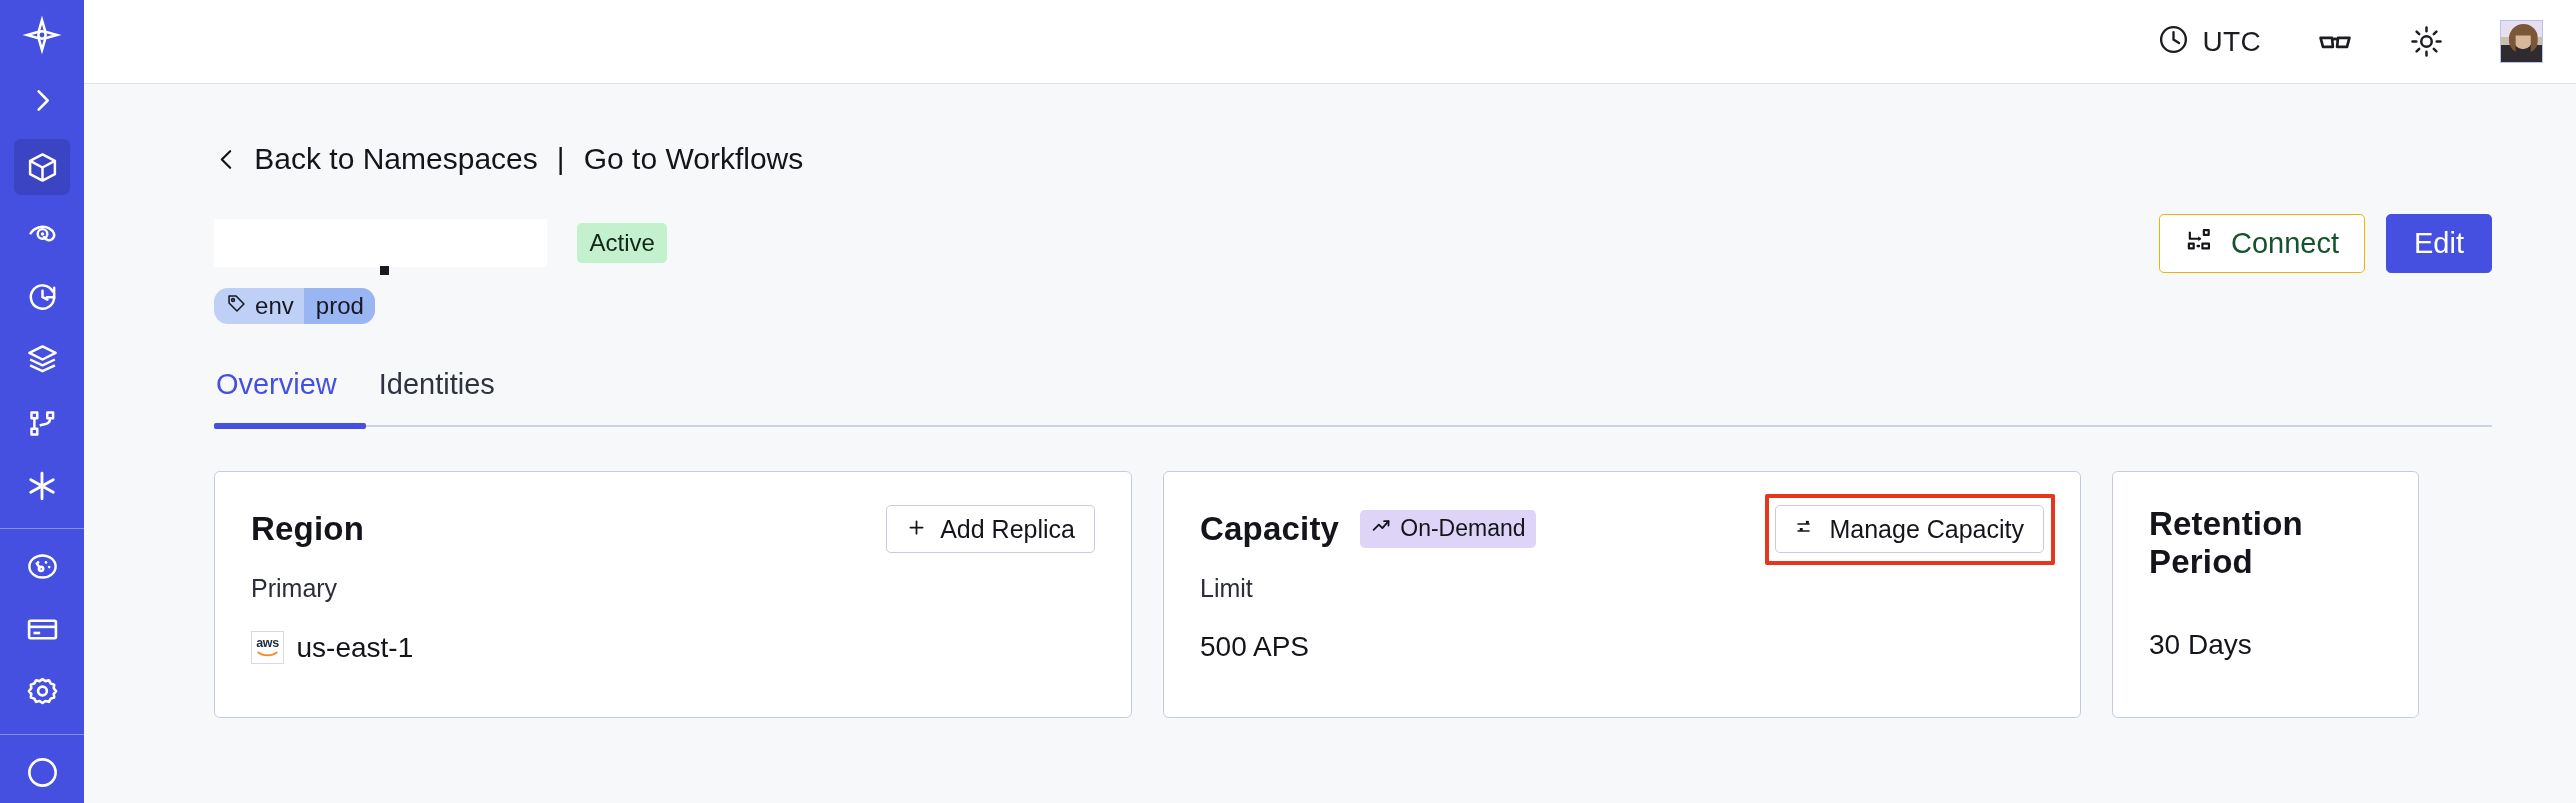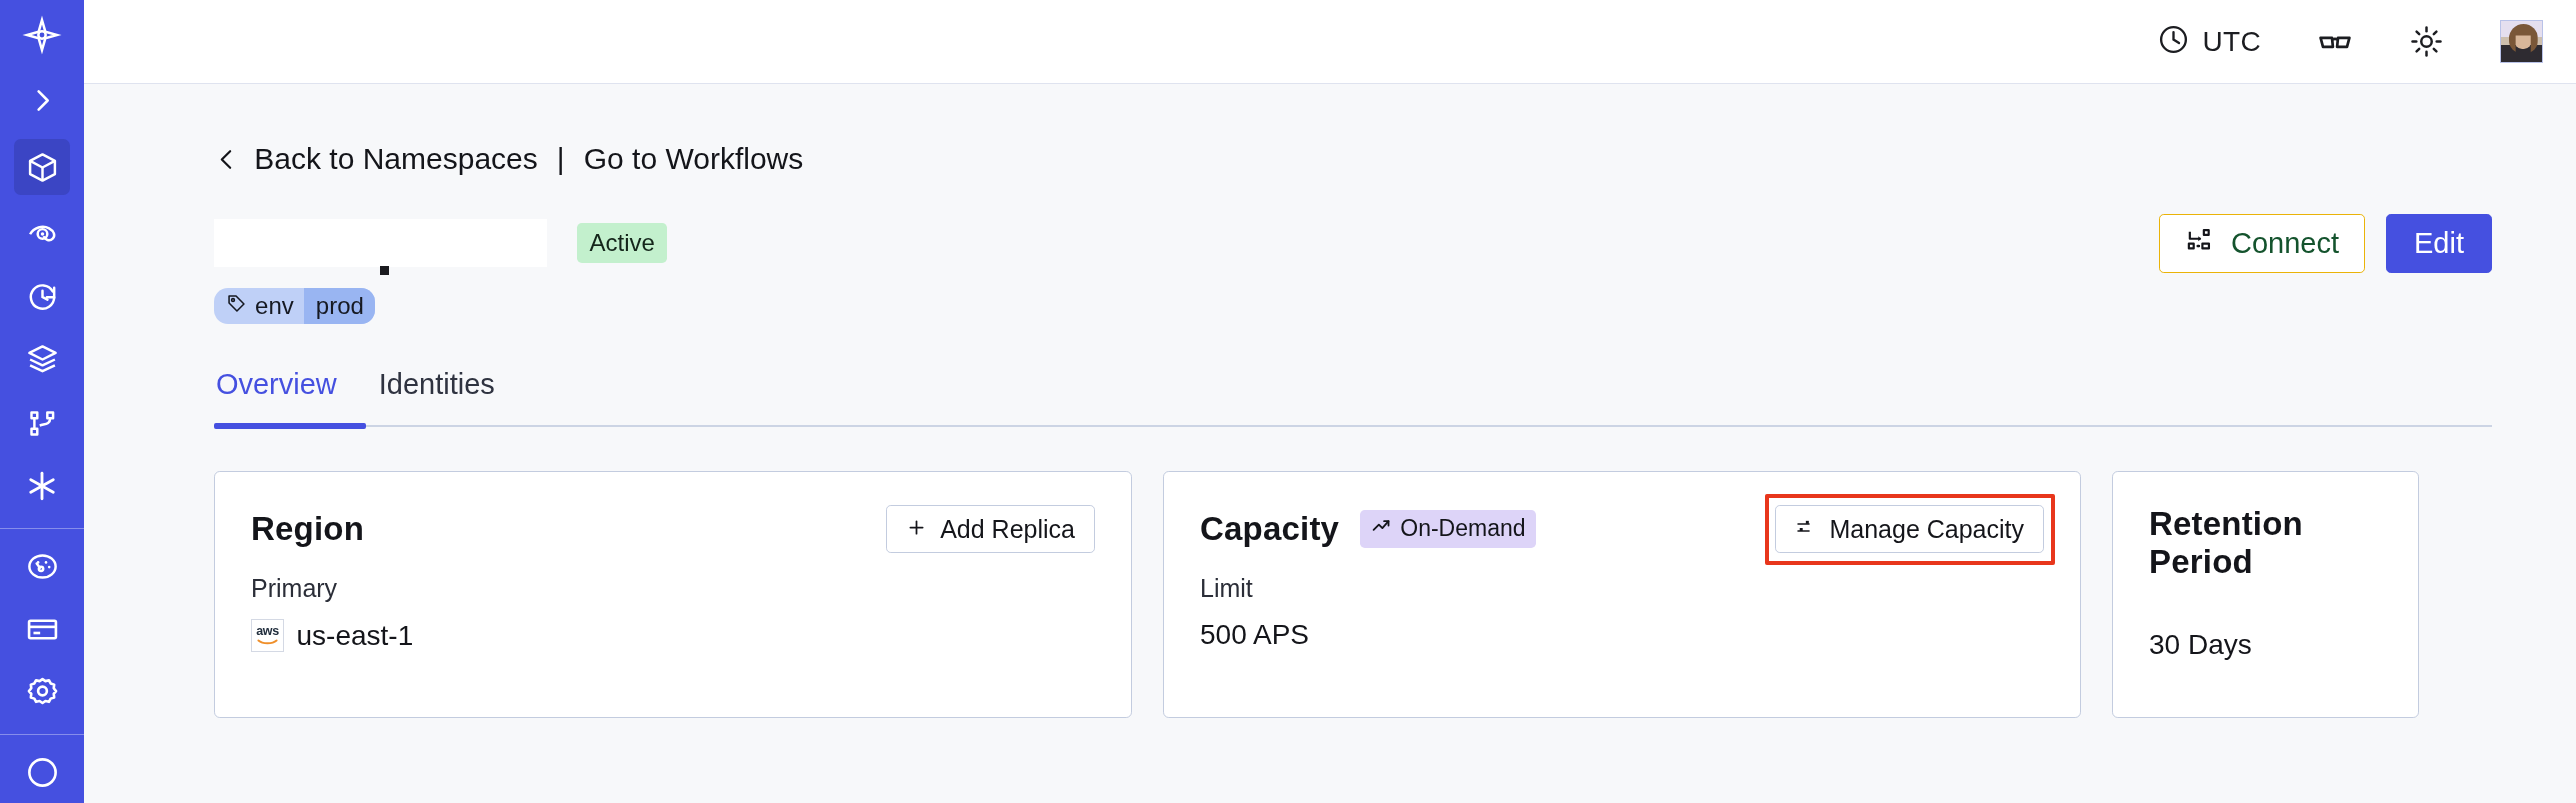--- a/index.html
+++ b/index.html
@@ -151,21 +151,21 @@
     margin-left: 21px; background:#ddd4f8; color:#14151a;
     font-size: 23px; border-radius: 4.8px; padding: 3.8px 10.5px;
     display:inline-flex; align-items:center; gap: 8.6px; line-height:1.3;
   }
   .card-btn {
     margin-left: auto; display:flex; align-items:center; gap: 13.4px;
     border:1px solid #c3ccdf; border-radius:4.8px; background:#ffffff;
     padding: 0 19px; height: 48px; font-size: 25px; color:#14151a;
   }
   .card-sub { margin-top: 21px; font-size: 25px; color: #2b2e38; }
-  .card-val { margin-top: 16px; font-size: 28px; color: #14151a; display:flex; align-items:center; gap: 12.5px;}
+  .card-val { margin-top: 28px; font-size: 28px; color: #14151a; display:flex; align-items:center; gap: 12.5px;}
   .retention-val { margin-top: 48px; font-size: 28px; color:#14151a; }
 
   .aws-logo {
     width: 33px; height: 33px; border: 1px solid #d4d9e4; background:#fff;
     display:flex; flex-direction:column; align-items:center; justify-content:center;
     flex: 0 0 33px;
   }
   .aws-text { font-size: 12.5px; font-weight: 700; color:#222f3e; line-height:1; letter-spacing:-0.3px;}
 
   

